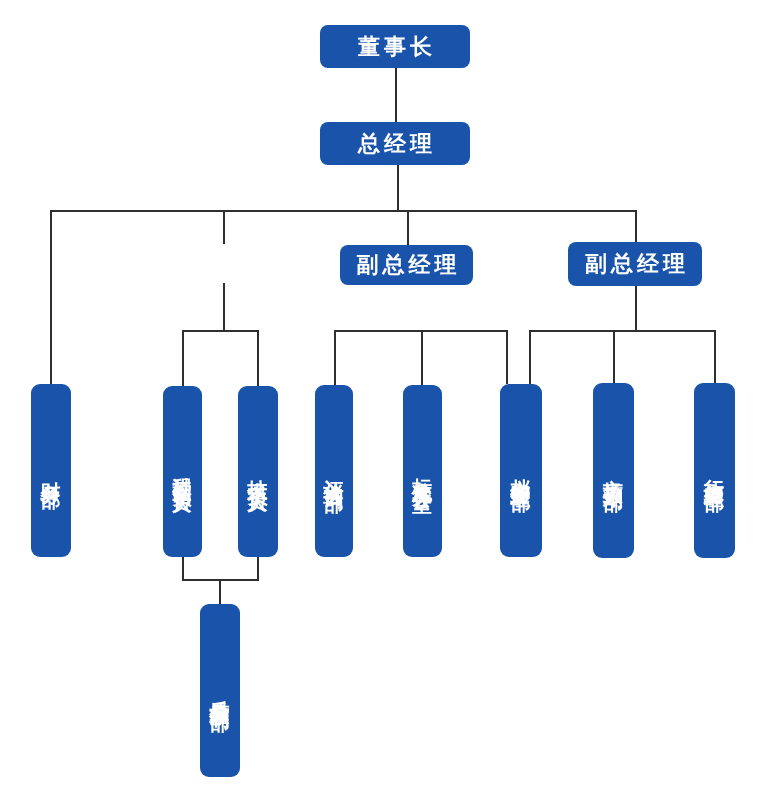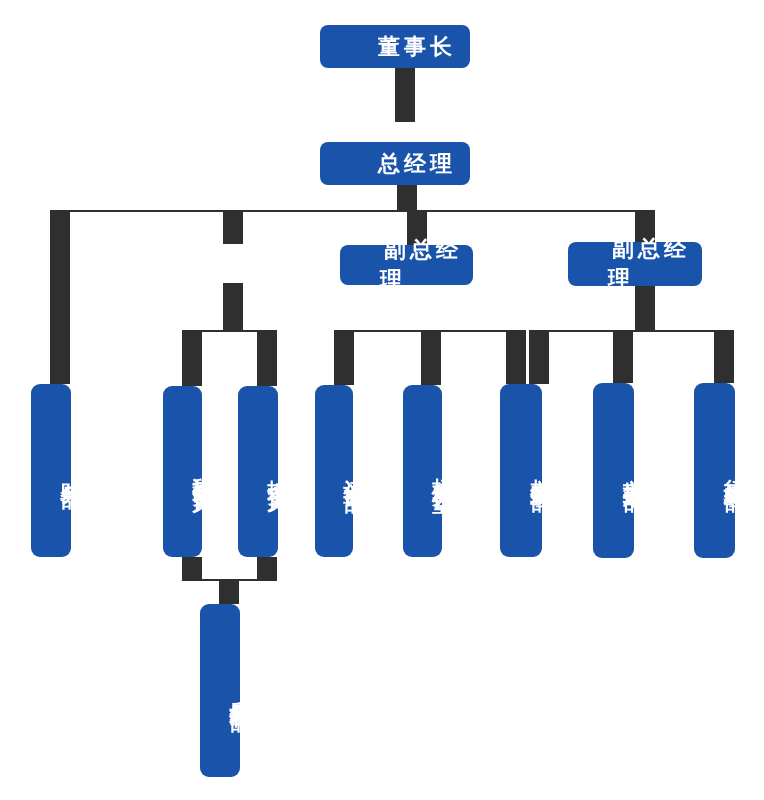--- a/index.html
+++ b/index.html
@@ -1,21 +1,21 @@
 <!DOCTYPE html>
 <html style="--node-fill: #1a53aa; --node-text: #ffffff; --connector: #2f2f2f; --bg: #ffffff;"><head>
 <meta charset="utf-8">
 <style>
   :root {
     --node-fill: #1a53aa;
     --node-text: #ffffff;
     --connector: #2f2f2f;
     --bg: #ffffff;
   }
-  * { box-sizing: border-box; padding-left: 20px; }
+  * { box-sizing: border-box; }
   html, body { margin: 0; padding: 0; background: var(--bg); }
   .canvas {
     position: relative;
     width: 764px;
     height: 800px;
     background: var(--bg);
     font-family: "Liberation Sans", "DejaVu Sans", sans-serif;
     overflow: hidden;
   }
   
@@ -93,21 +93,21 @@
   <div class="line" style="left:635px; top:286px; width:2px; height:45px;"></div>
   <div class="line" style="left:529px; top:330px; width:187px; height:2px;"></div>
   <div class="line" style="left:529px; top:330px; width:2px; height:54px;"></div>
   <div class="line" style="left:613px; top:330px; width:2px; height:53px;"></div>
   <div class="line" style="left:714px; top:330px; width:2px; height:53px;"></div>
 
   <div class="hnode" style="left:320px; top:25px; width:150px; height:43px;">
     <span>董事长</span>
   </div>
 
-  <div class="hnode" style="left:320px; top:122px; width:150px; height:43px;margin-top:20px;">
+  <div class="hnode" style="left:320px; top:122px; width:150px; height:43px;">
     <span>总经理</span>
   </div>
 
 
   <div class="hnode" style="left:340px; top:245px; width:133px; height:40px;">
     <span>副总经理</span>
   </div>
 
   <div class="hnode" style="left:568px; top:242px; width:134px; height:44px;">
     <span>副总经理</span>

